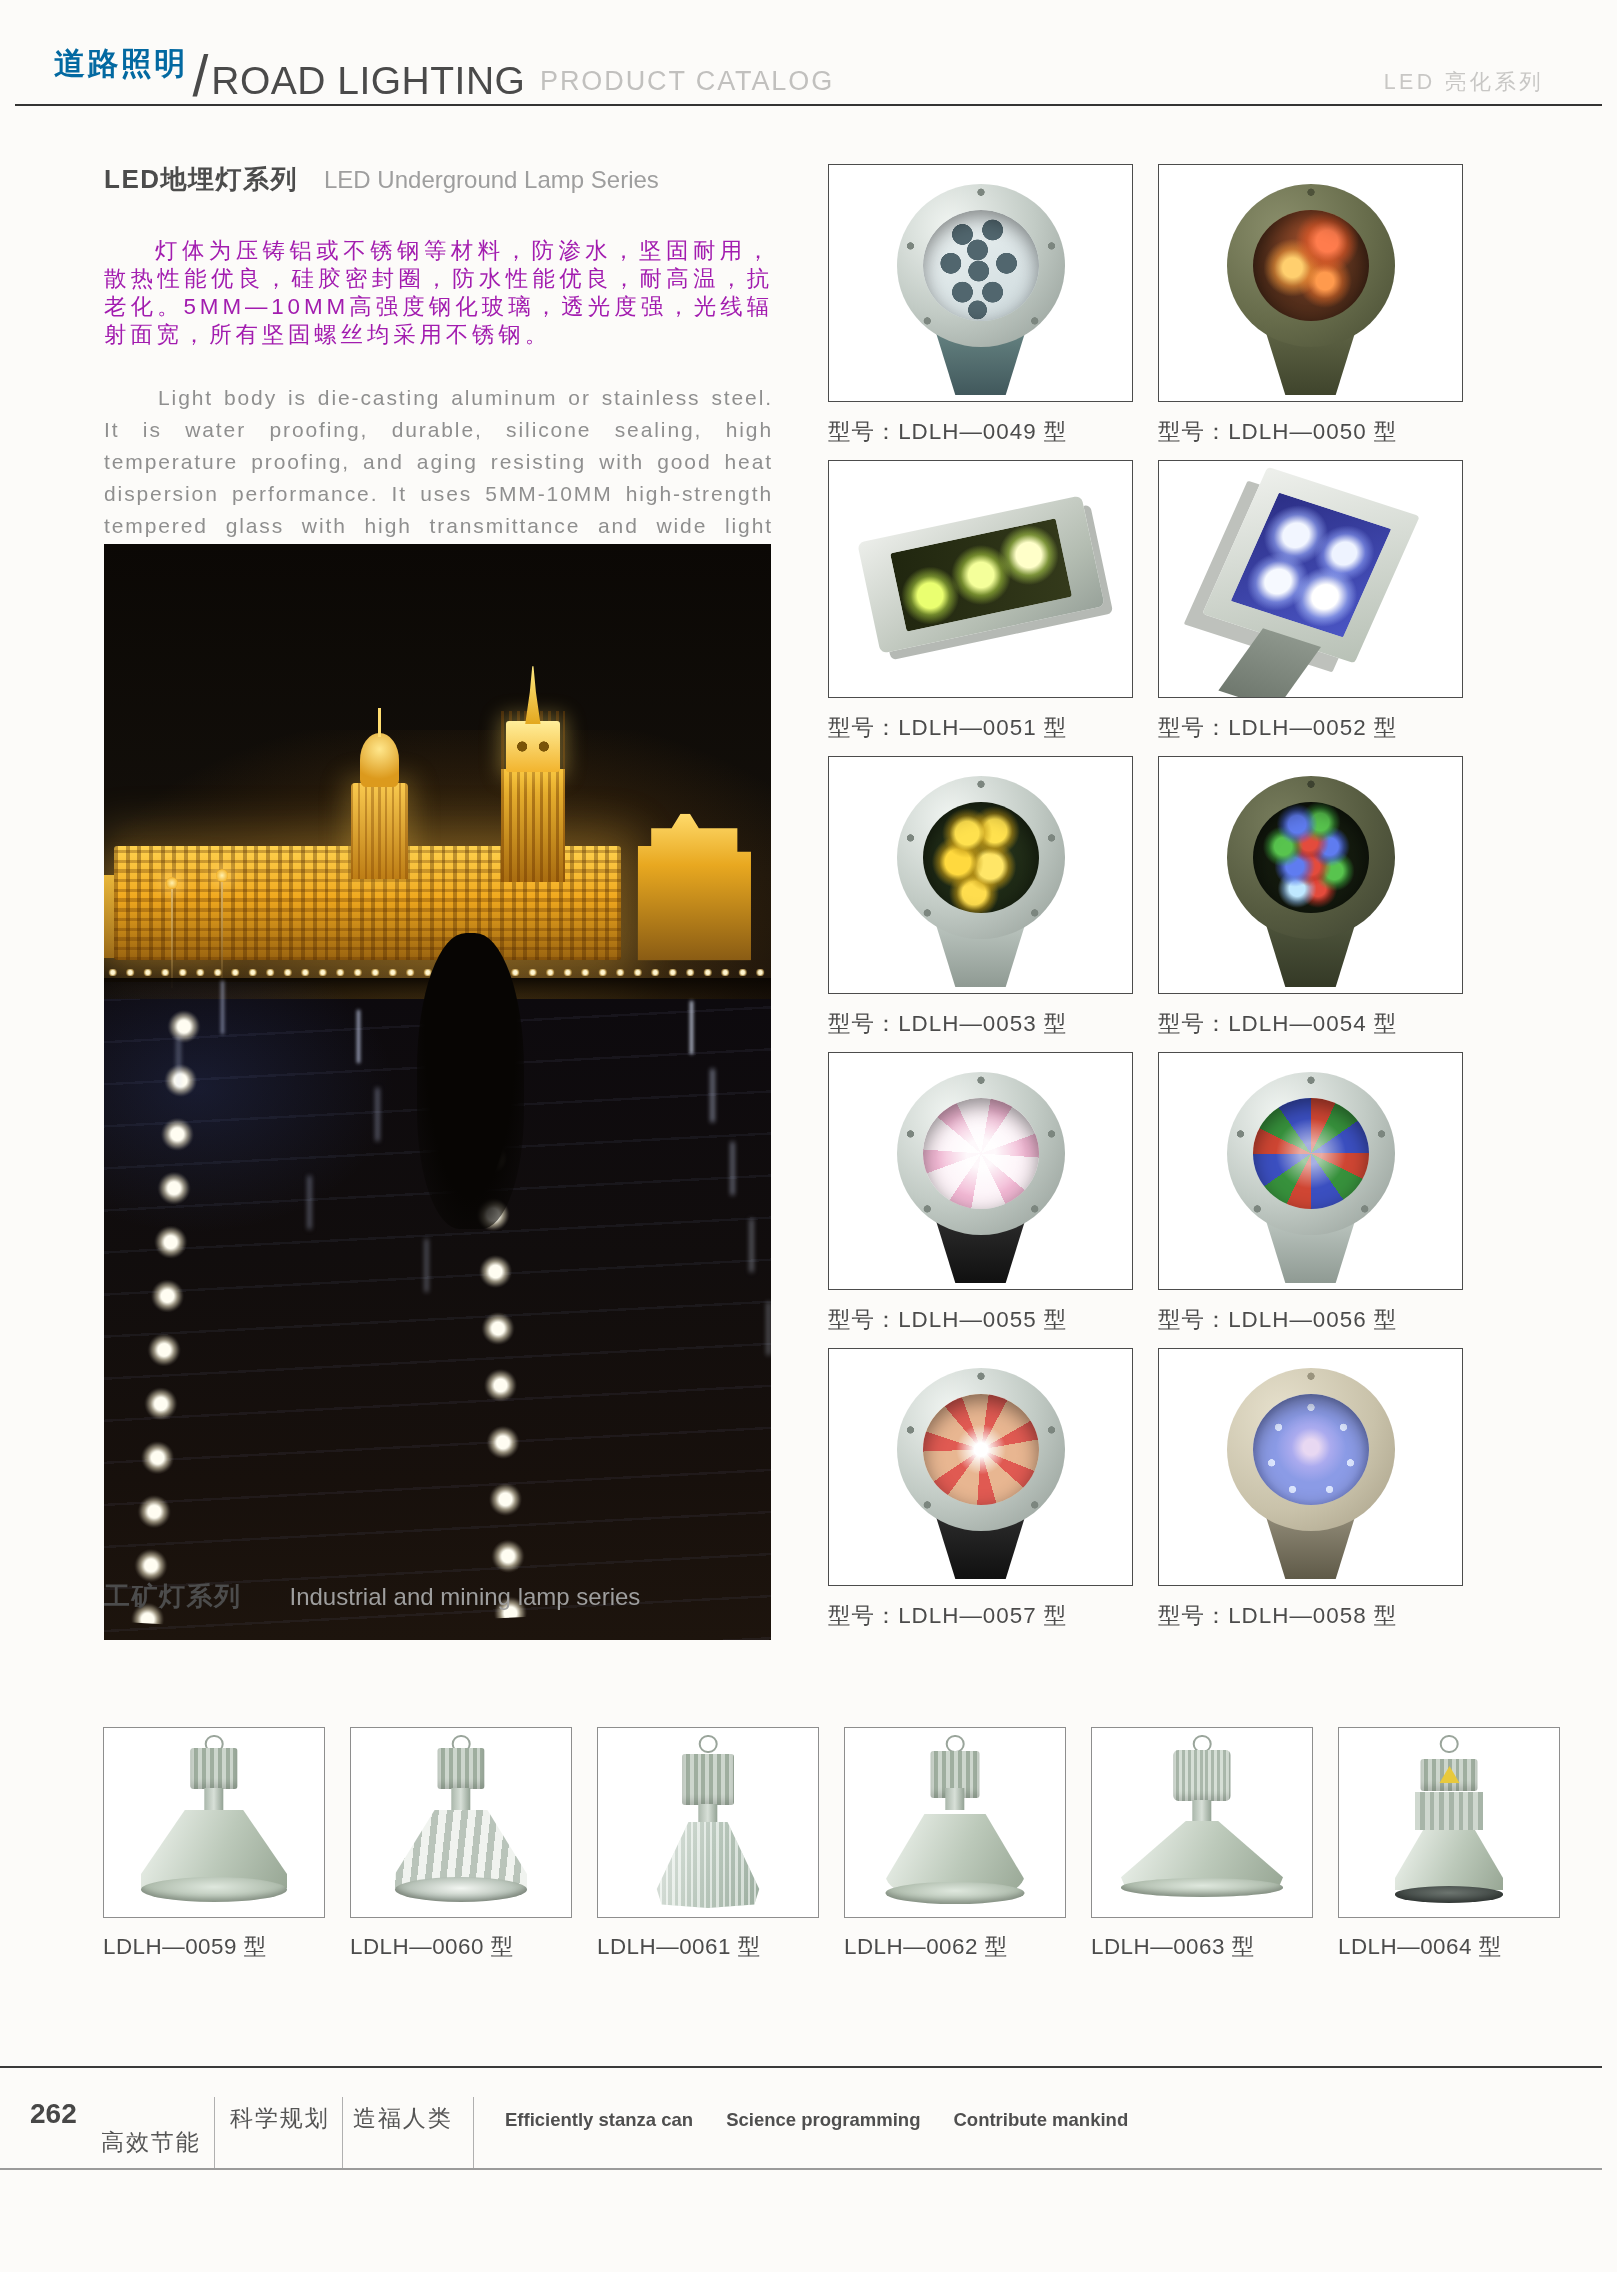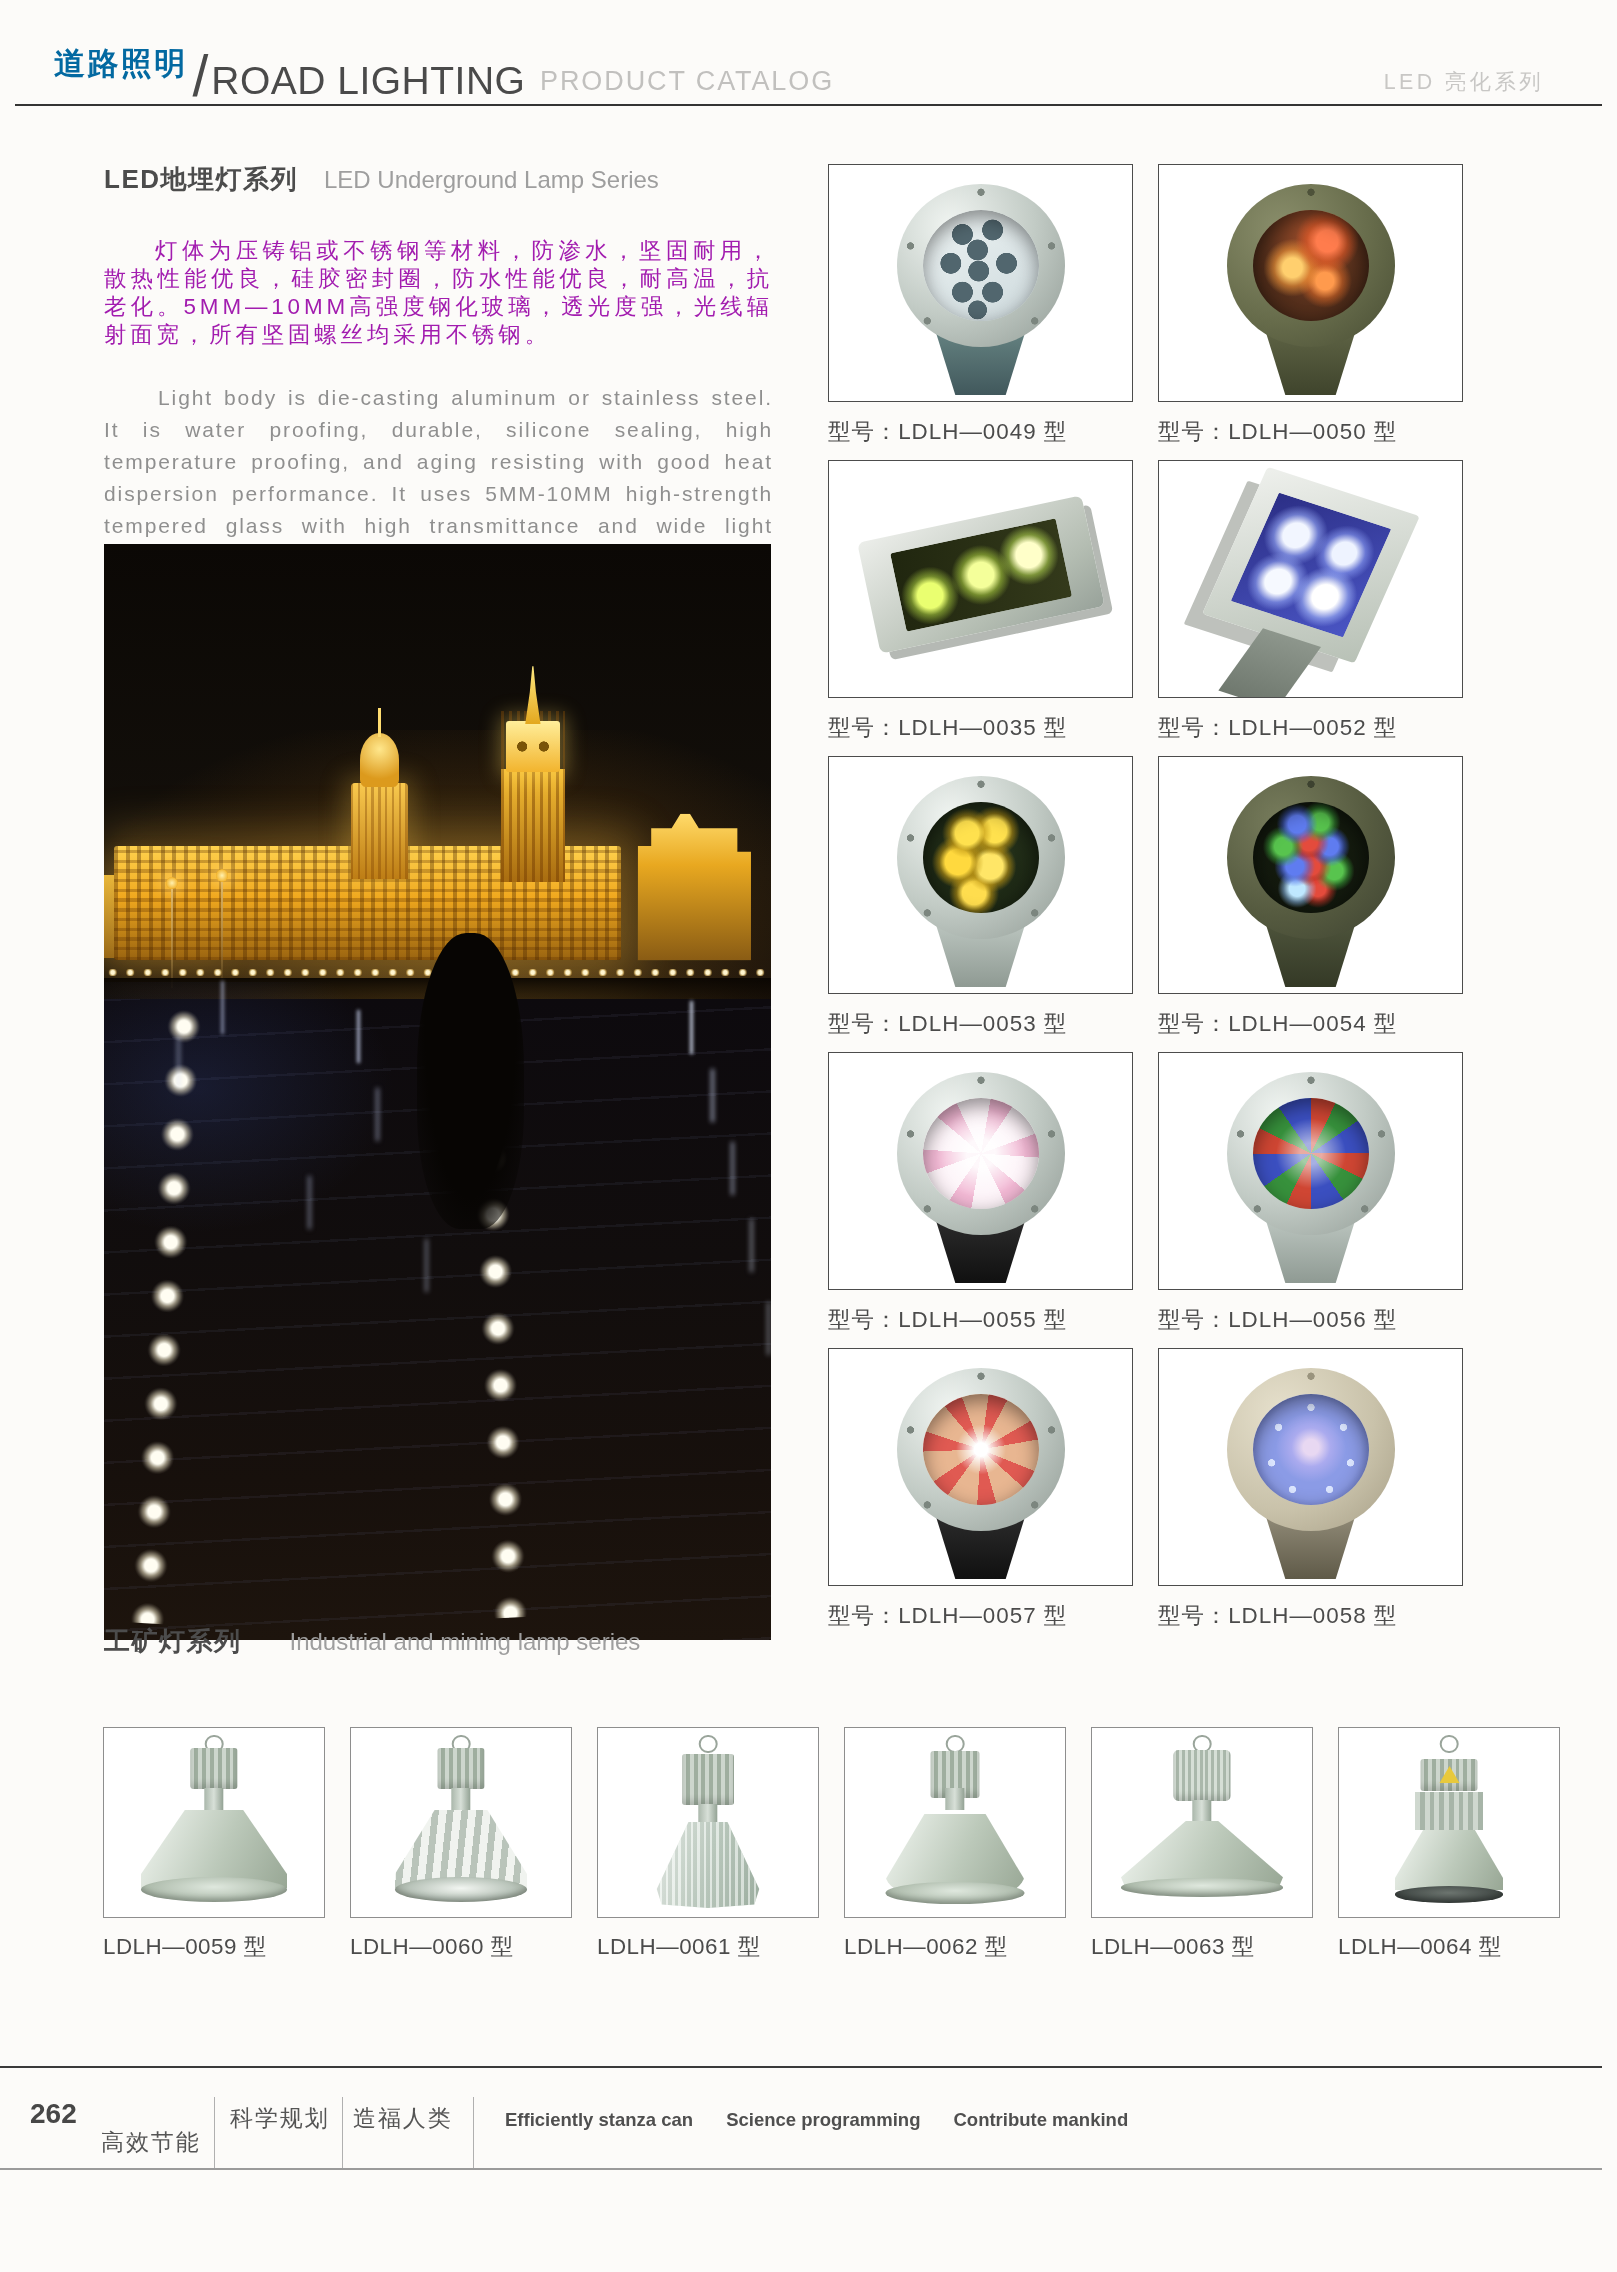--- a/index.html
+++ b/index.html
@@ -13,21 +13,21 @@
   .hdr-en{font-size:39px;color:#4a4a4a;font-weight:500;letter-spacing:0.5px;line-height:1;padding-bottom:1.9px;}
   .hdr-sub{font-size:27px;color:#c1c0be;letter-spacing:1.9px;margin-left:14.6px;padding-bottom:4.9px;}
   .hdr-series{position:absolute;right:73px;top:67px;font-size:21.4px;color:#c8c7c5;letter-spacing:3.4px;text-align:center;}
   .rule-top{position:absolute;left:14.6px;top:104px;width:1587px;height:2.4px;background:#343434;}
 
   
   .sec-head{position:absolute;left:104px;display:flex;align-items:baseline;gap:26px;white-space:nowrap;}
   .sec-head .cn{font-size:26px;font-weight:700;color:#4c4c4c;letter-spacing:1.5px;}
   .sec-head .en{font-size:24px;color:#9e9e9e;}
   #ug-head{top:162px;}
-  #mine-head{top:1624px;gap:48px;}
+  #mine-head{top:1579px;gap:48px;}
   .para{position:absolute;left:104px;width:669px;text-align:justify;}
   #para-cn{top:215px;font-size:22.4px;line-height:28px;color:#a21caf;letter-spacing:3.9px;text-indent:51px;}
   #para-en{top:361px;font-size:21px;line-height:32px;color:#8f8f8f;letter-spacing:1.9px;text-indent:54px;}
 
   
   #photo{position:absolute;left:104px;top:544px;width:667px;height:1096px;overflow:hidden;
          background:linear-gradient(180deg,#0b0805 0%,#14100b 30%,#0d0a0a 55%,#16100b 100%);}
   .ph-glow{position:absolute;left:0;top:17%;width:100%;height:27%;
            background:radial-gradient(ellipse at 55% 70%,rgba(236,170,50,.38),rgba(180,110,20,.12) 55%,transparent 78%);}
   .ph-strip{position:absolute;left:1.5%;top:27.6%;width:76%;height:10.4%;border-radius:2.9px;
@@ -343,21 +343,21 @@
     </div>
     <div class="product-label plabel">型号：LDLH—0050 型</div>
   </div>
       <div class="ug-cell">
     <div class="product-box">
       <div class="lamp v51">
 
         <div class="panel"></div>
       </div>
     </div>
-    <div class="product-label plabel">型号：LDLH—0035 型</div>
+    <div class="product-label plabel">型号：LDLH—0051 型</div>
   </div>
       <div class="ug-cell">
     <div class="product-box">
       <div class="lamp v52">
 
         <div class="panel"></div>
       </div>
     </div>
     <div class="product-label plabel">型号：LDLH—0052 型</div>
   </div>

